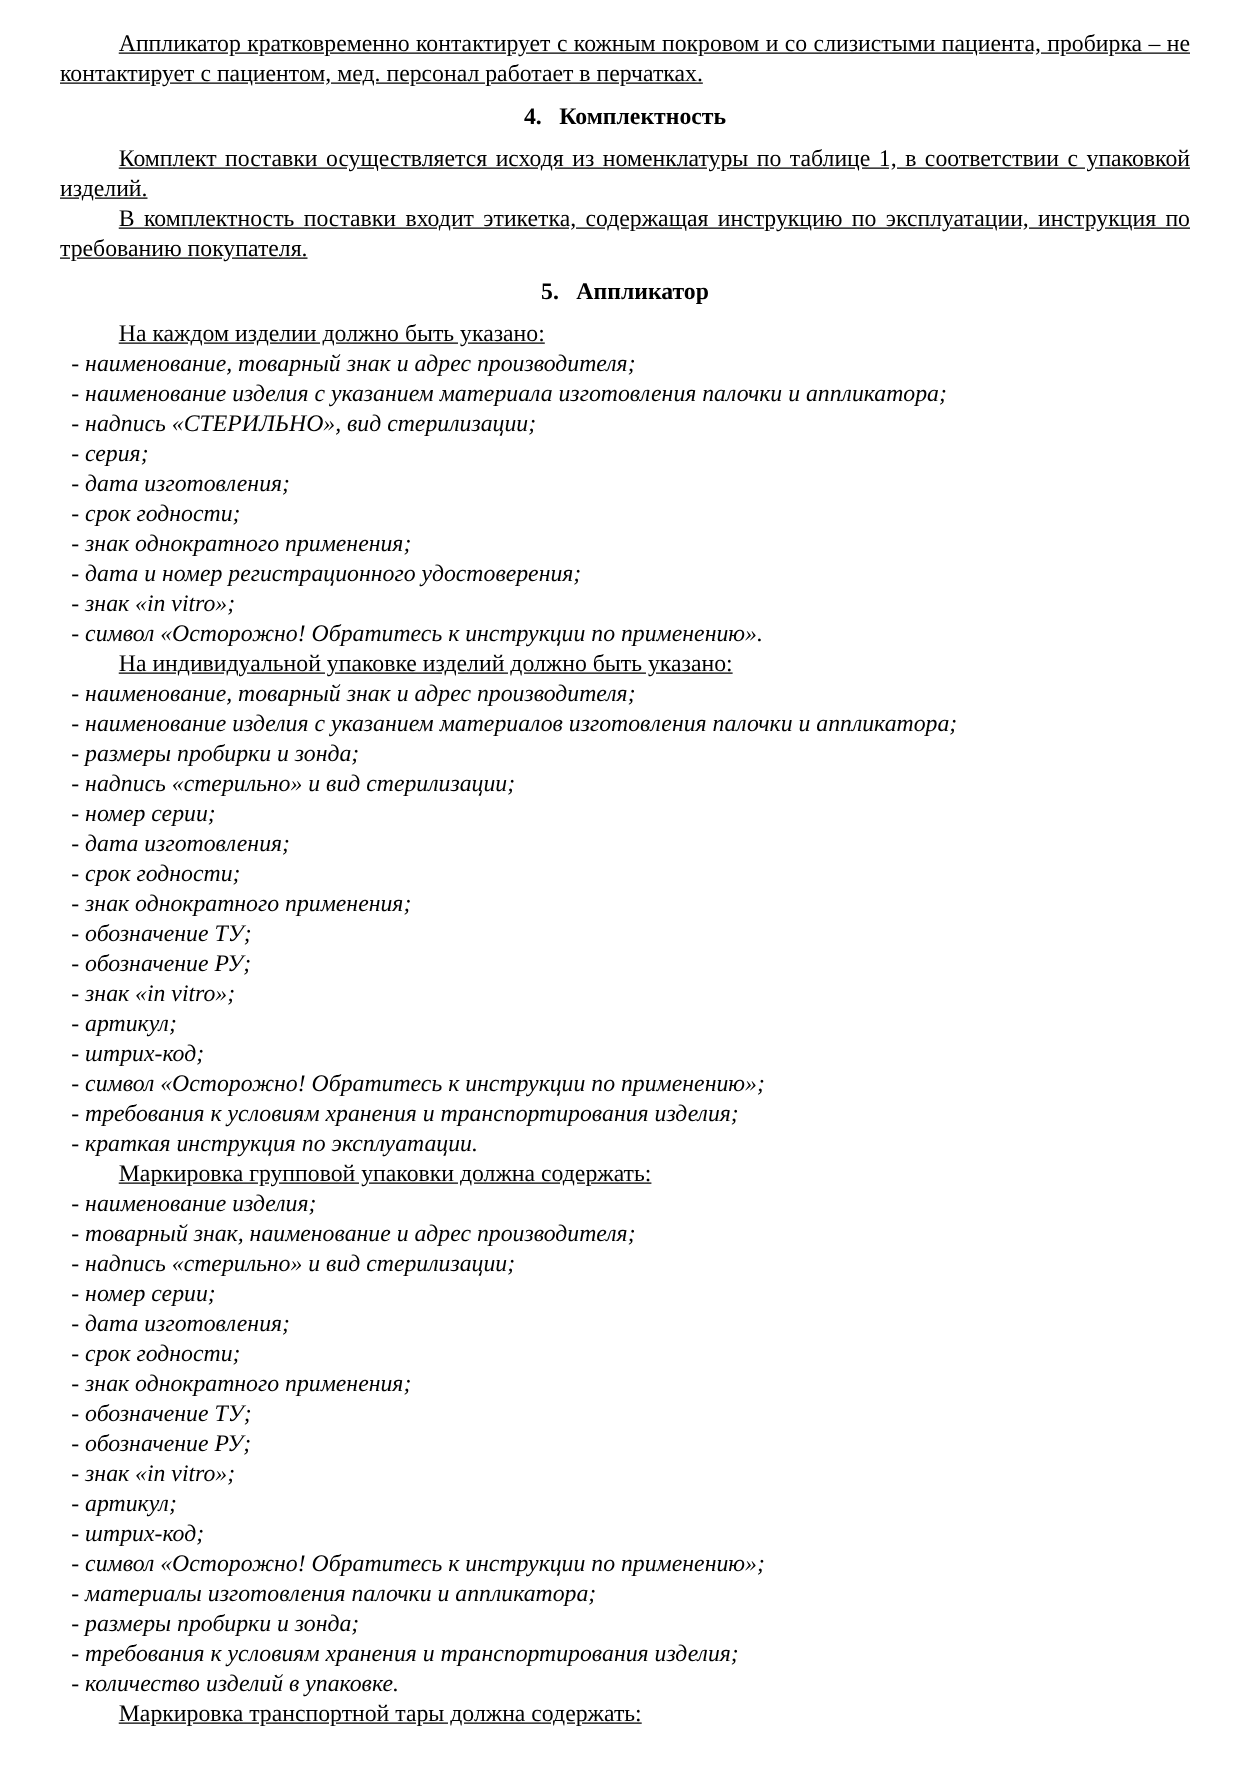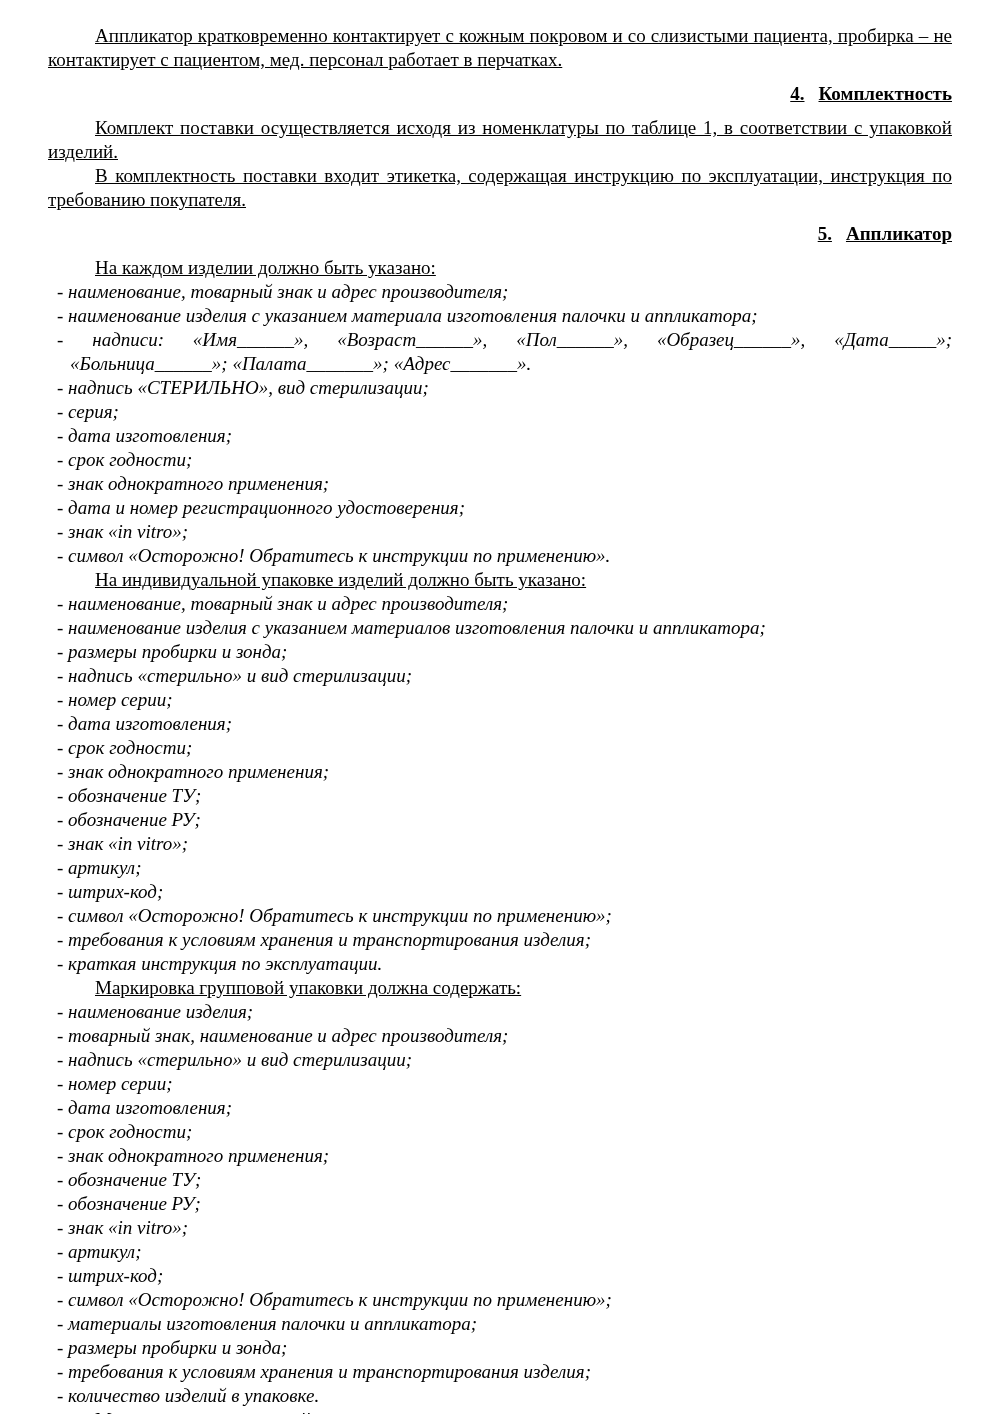--- a/index.html
+++ b/index.html
@@ -25,43 +25,41 @@
       text-decoration: underline;
     }
     .li {
       margin: 0;
       padding-left: 22px;
       text-indent: -13px;
       text-align: justify;
       font-style: italic;
     }
     .heading {
-      text-align: right;
+      text-align: center;
       font-weight: bold;
       margin: 10px 0 10px 0;
-      text-decoration: underline;
     }
     .heading .hnum {
       margin-right: 14px;
     }
   </style>
 </head>
 <body>
 
 <div class="page">
   <div>
       <div class="para">Аппликатор кратковременно контактирует с кожным покровом и со слизистыми пациента, пробирка – не контактирует с пациентом, мед. персонал работает в перчатках.</div>
       <div class="heading"><span class="hnum">4.</span><span>Комплектность</span></div>
       <div class="para">Комплект поставки осуществляется исходя из номенклатуры по таблице 1, в соответствии с упаковкой изделий.</div>
       <div class="para">В комплектность поставки входит этикетка, содержащая инструкцию по эксплуатации, инструкция по требованию покупателя.</div>
       <div class="heading"><span class="hnum">5.</span><span>Аппликатор</span></div>
       <div class="para">На каждом изделии должно быть указано:</div>
       <div class="li">- наименование, товарный знак и адрес производителя;</div>
       <div class="li">- наименование изделия с указанием материала изготовления палочки и аппликатора;</div>
-      <div class="li">- надписи: «Имя______», «Возраст______», «Пол______», «Образец______», «Дата_____»; «Больница______»; «Палата_______»; «Адрес_______».</div>
       <div class="li">- надпись «СТЕРИЛЬНО», вид стерилизации;</div>
       <div class="li">- серия;</div>
       <div class="li">- дата изготовления;</div>
       <div class="li">- срок годности;</div>
       <div class="li">- знак однократного применения;</div>
       <div class="li">- дата и номер регистрационного удостоверения;</div>
       <div class="li">- знак «in vitro»;</div>
       <div class="li">- символ «Осторожно! Обратитесь к инструкции по применению».</div>
       <div class="para">На индивидуальной упаковке изделий должно быть указано:</div>
       <div class="li">- наименование, товарный знак и адрес производителя;</div>

